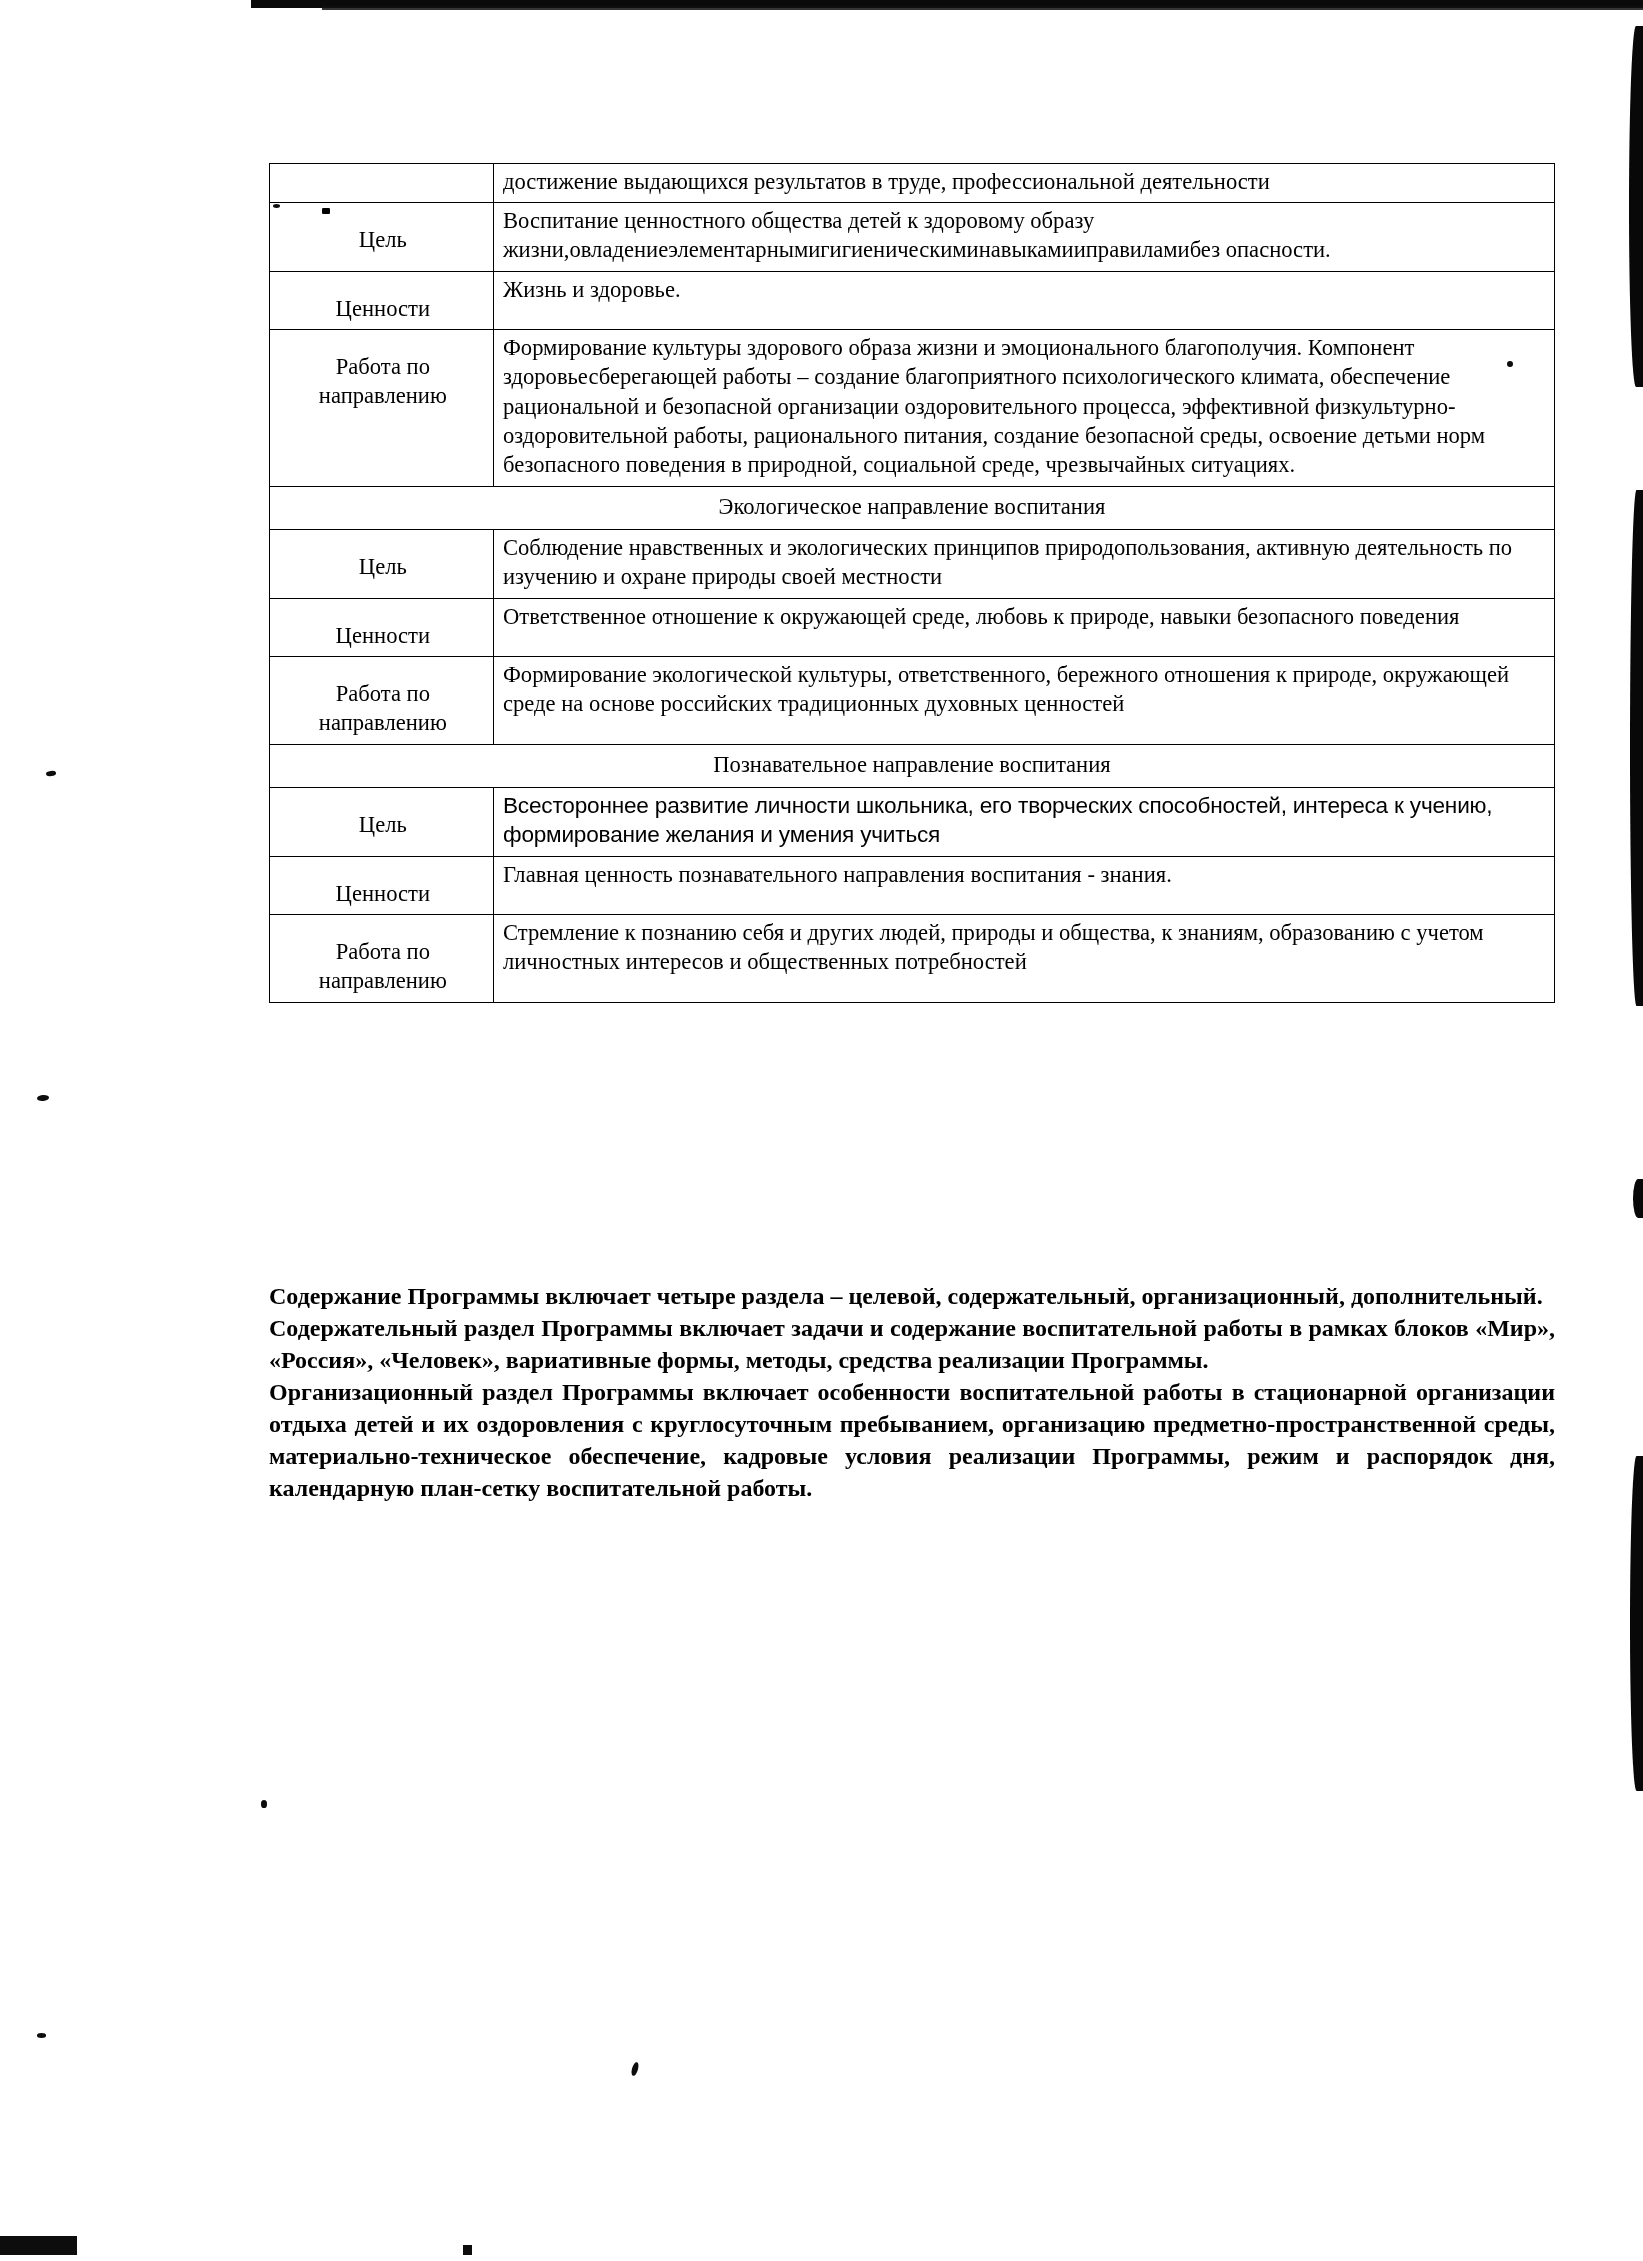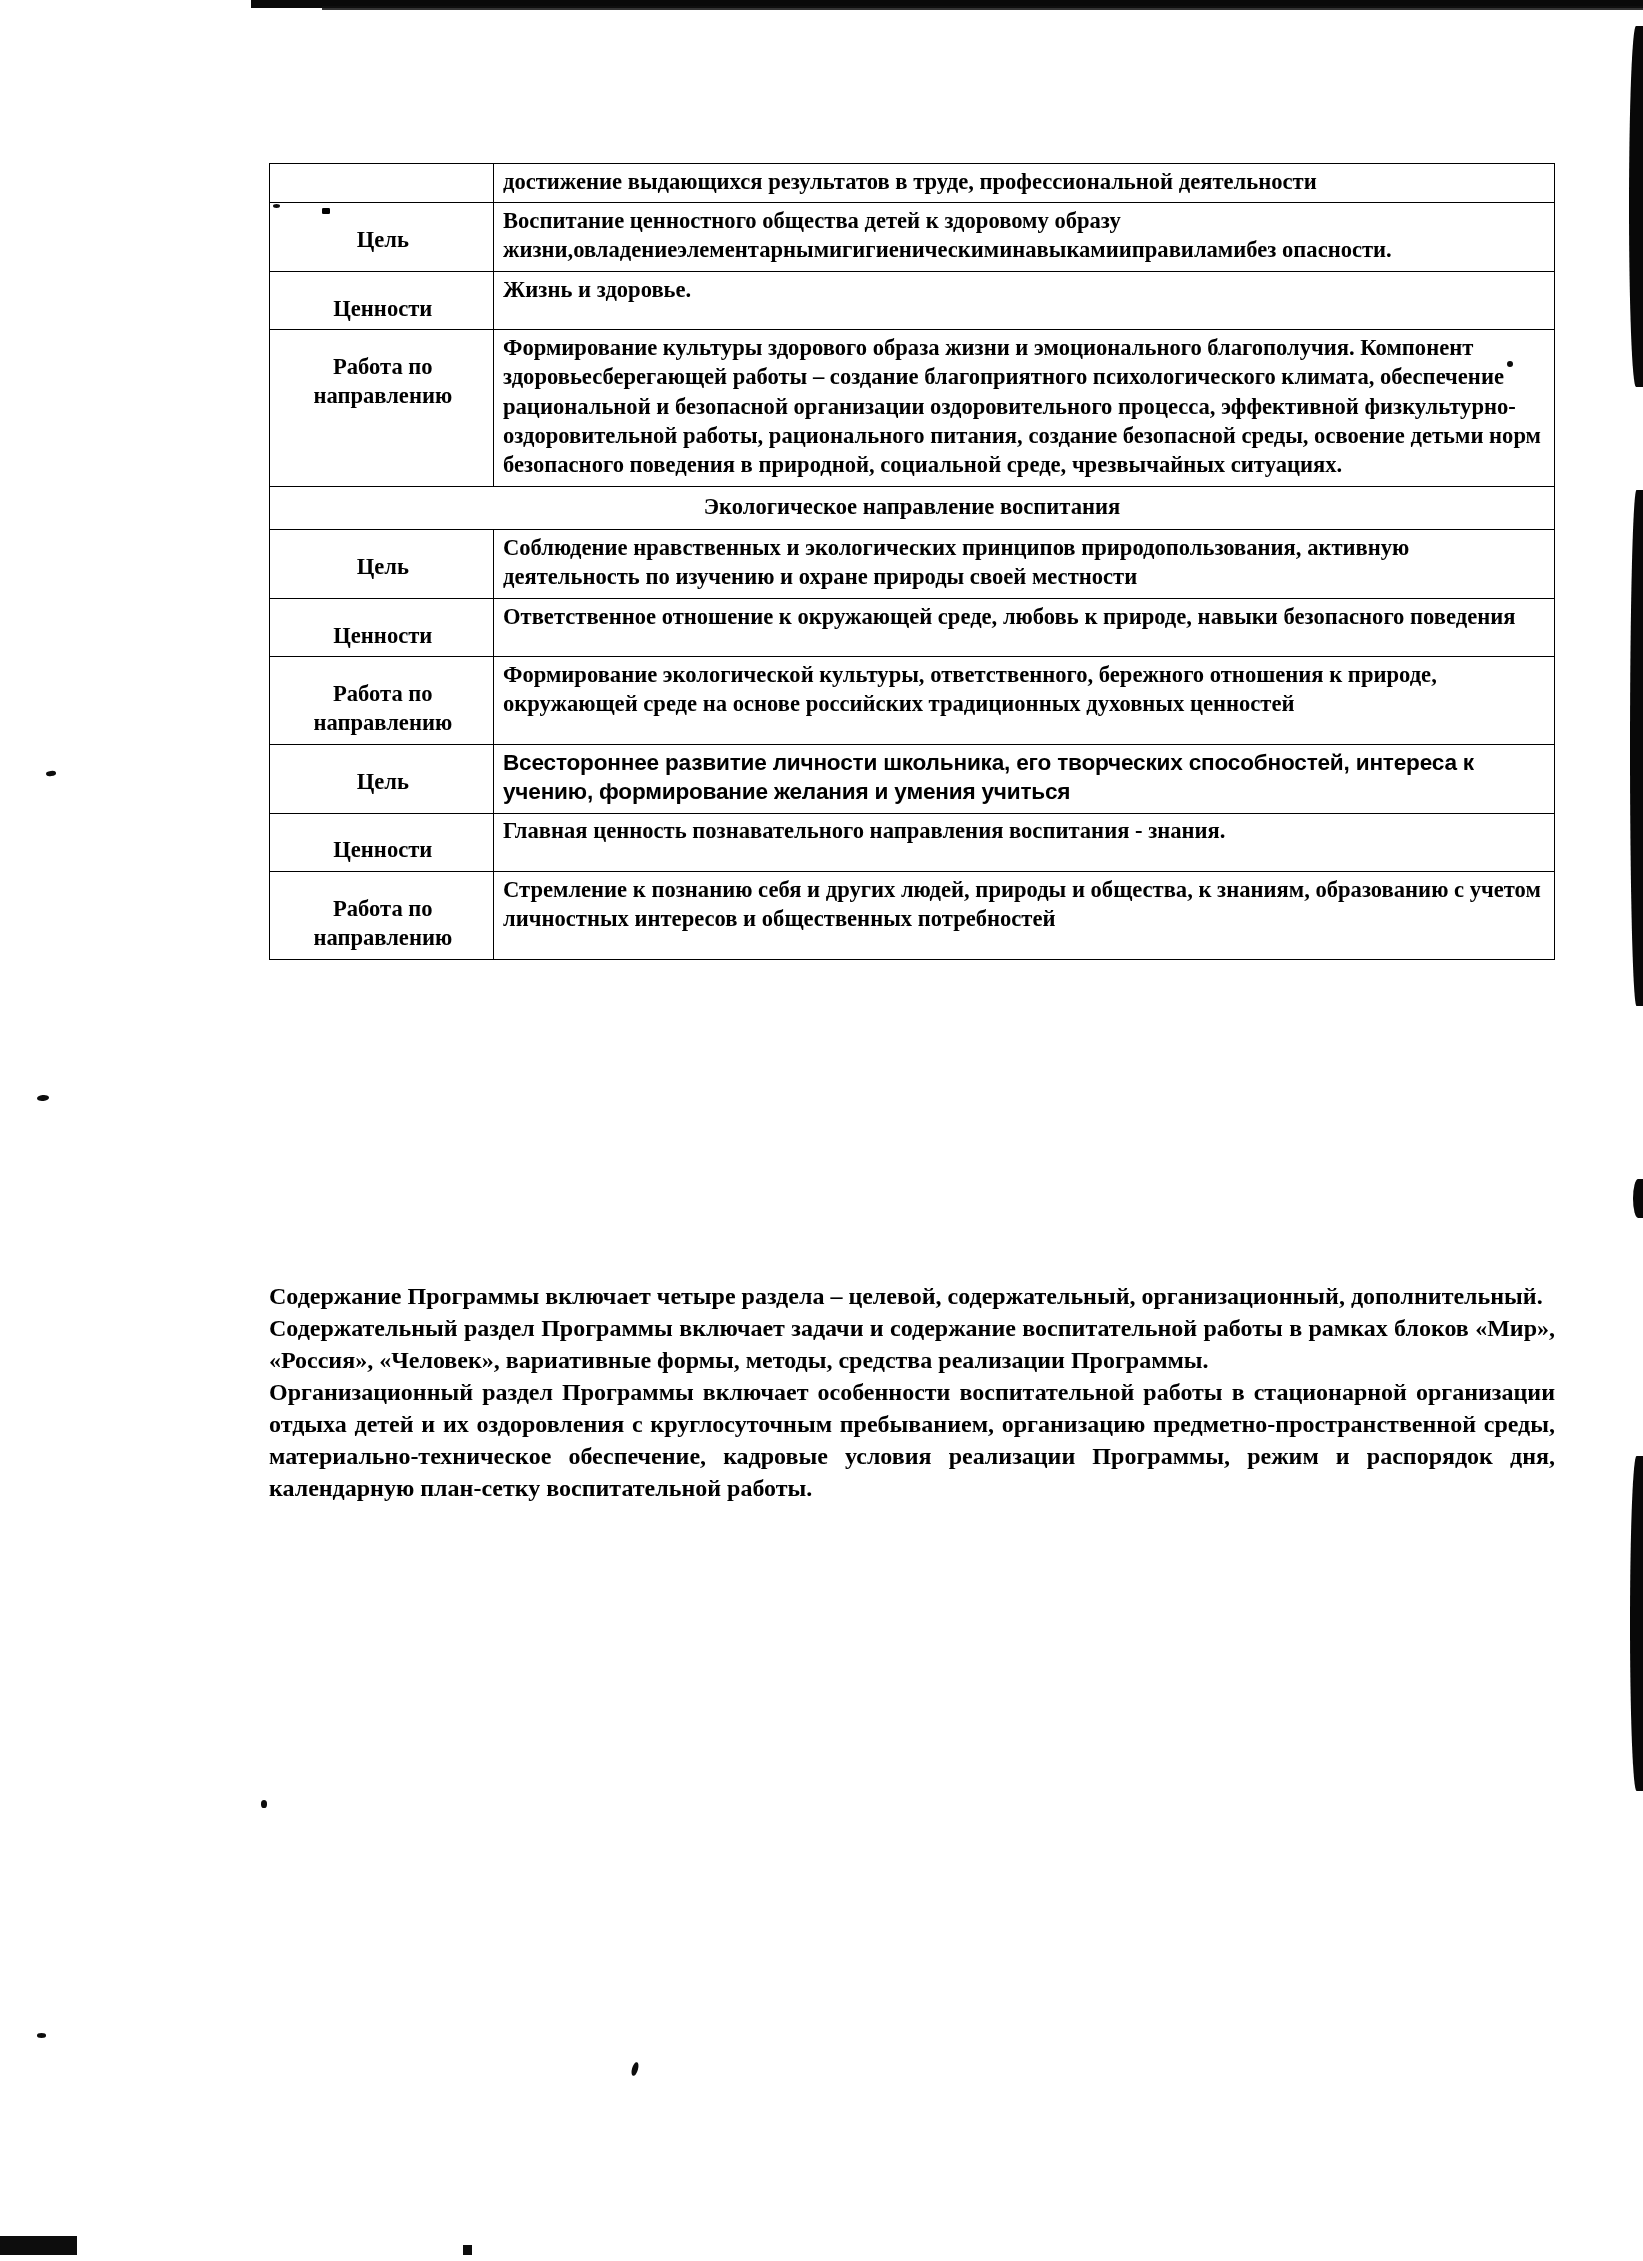--- a/index.html
+++ b/index.html
@@ -70,21 +70,20 @@
     width: 1286px;
     border-collapse: collapse;
     table-layout: fixed;
   }
   .doc-table td {
     border: 1.3px solid #000000;
     vertical-align: top;
     padding: 2.6px 6.4px 6.4px 9px;
     font-size: 22.6px;
     line-height: 1.30;
-    font-weight: bold;
   }
   .col-label { width: 224px; }
 
   .cell-label {
     text-align: center;
     padding-top: 6.4px;
   }
   .cell-label .lbl-in {
     display: block;
     text-align: center;
@@ -197,20 +196,23 @@
             <span class="lbl-in">Ценности</span>
           </td>
           <td class="cell-content">Ответственное отношение к окружающей среде, любовь к природе, навыки безопасного поведения</td>
         </tr>
         <tr>
           <td class="cell-label">
             <span class="lbl-in">Работа по направлению</span>
           </td>
           <td class="cell-content">Формирование экологической культуры, ответственного, бережного отношения к природе, окружающей среде на основе российских традиционных духовных ценностей</td>
         </tr>
+        <tr class="section-head">
+          <td colspan="2">Познавательное направление воспитания</td>
+        </tr>
         <tr>
           <td class="cell-label">
             <span class="lbl-in">Цель</span>
           </td>
           <td class="cell-content sans-cell">Всестороннее развитие личности школьника, его творческих способностей, интереса к учению, формирование желания и умения учиться</td>
         </tr>
         <tr>
           <td class="cell-label">
             <span class="lbl-in">Ценности</span>
           </td>

